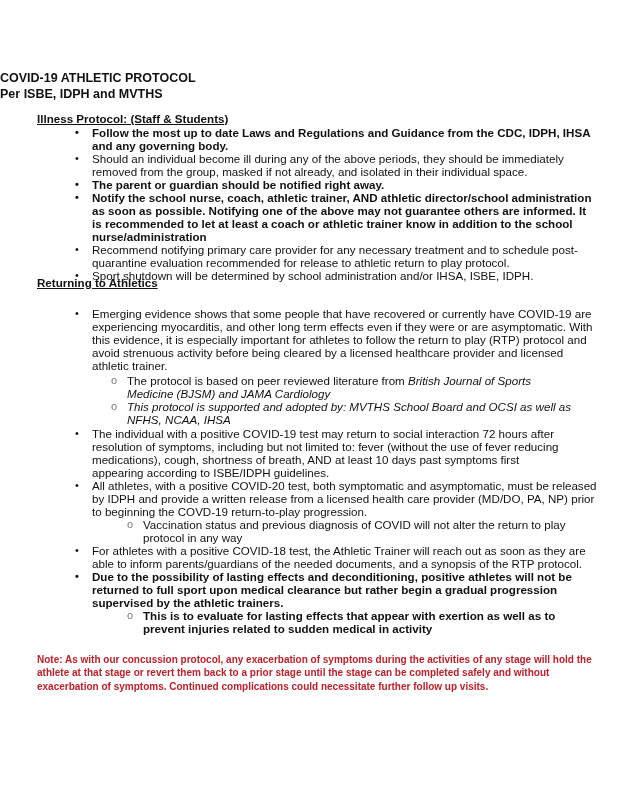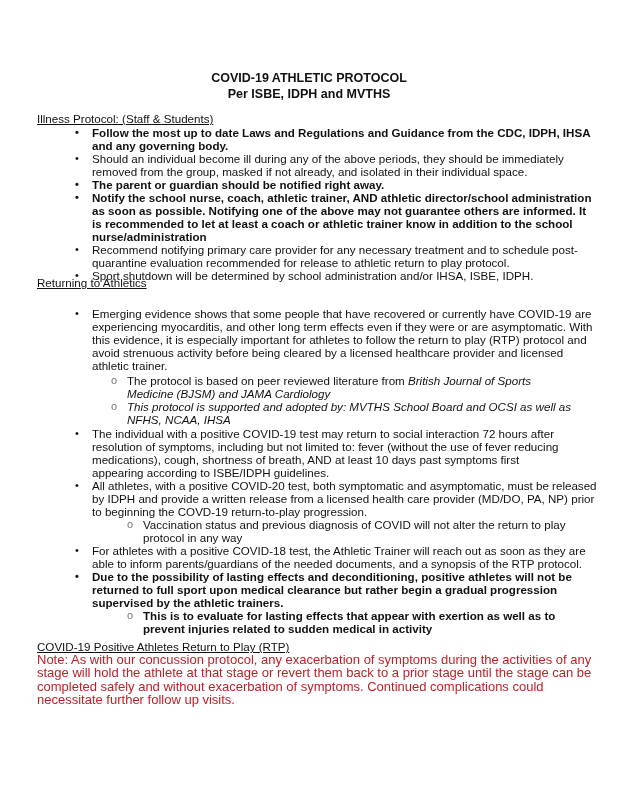--- a/index.html
+++ b/index.html
@@ -1,29 +1,29 @@
 <!DOCTYPE html>
 <html><head>
 <meta charset="utf-8">
 <style>
   html, body { margin: 0; padding: 0; background: #ffffff; }
   body { width: 618px; height: 800px; position: relative; overflow: hidden;
          font-family: "Liberation Sans", "DejaVu Sans", sans-serif; color: #111; }
   .page { position: absolute; left: 0; top: 0; width: 618px; height: 800px; }
-  .title { position: absolute; left: 0; width: 618px; text-align: center;
+  .title { position: absolute; left: 0; width: 618px; 
            font-weight: bold; font-size: 12.5px; line-height: 16px; }
-  .heading { position: absolute; left: 37px; font-weight: normal; font-size: 11.6px;
+  .heading { position: absolute; left: 37px; font-weight: bold; font-size: 11.6px;
              text-decoration: underline; line-height: 14px; }
   .item { position: absolute; font-size: 11.6px; line-height: 13px; }
   .item .mark { position: absolute; top: 0; font-size: 11px; }
   .item .txt { display: block; }
   .b { font-weight: bold; }
   .i { font-style: italic; }
-  .note { position: absolute; left: 37px; width: 560px; font-weight: normal;
-          font-size: 13px; line-height: 13.4px; color: #c0202a; }
+  .note { position: absolute; left: 37px; width: 560px; font-weight: bold;
+          font-size: 10px; line-height: 13.4px; color: #c0202a; }
 </style>
 </head>
 <body>
 
 <div class="page">
 
   <div class="title" style="top:70px">COVID-19 ATHLETIC PROTOCOL</div>
   <div class="title" style="top:86px">Per ISBE, IDPH and MVTHS</div>
 
   <div class="heading" style="top:112px">Illness Protocol: (Staff &amp; Students)</div>
@@ -85,16 +85,15 @@
   </div>
   <div class="item b" style="top:570px; left:92px; width:490px">
     <span class="mark" style="left:-17px">•</span>
     <span class="txt">Due to the possibility of lasting effects and deconditioning, positive athletes will not be returned to full sport upon medical clearance but rather begin a gradual progression supervised by the athletic trainers.</span>
   </div>
   <div class="item b" style="top:609px; left:143px; width:440px">
     <span class="mark" style="left:-16px; color:#777; font-weight:normal">o</span>
     <span class="txt">This is to evaluate for lasting effects that appear with exertion as well as to prevent injuries related to sudden medical in activity</span>
   </div>
 
-  <div class="heading" style="top:640px">COVID-19 Positive Athletes Return to Play (RTP)</div>
   <div class="note" style="top:653px">Note: As with our concussion protocol, any exacerbation of symptoms during the activities of any stage will hold the athlete at that stage or revert them back to a prior stage until the stage can be completed safely and without exacerbation of symptoms. Continued complications could necessitate further follow up visits.</div>
 
 </div>
 
 </body></html>

